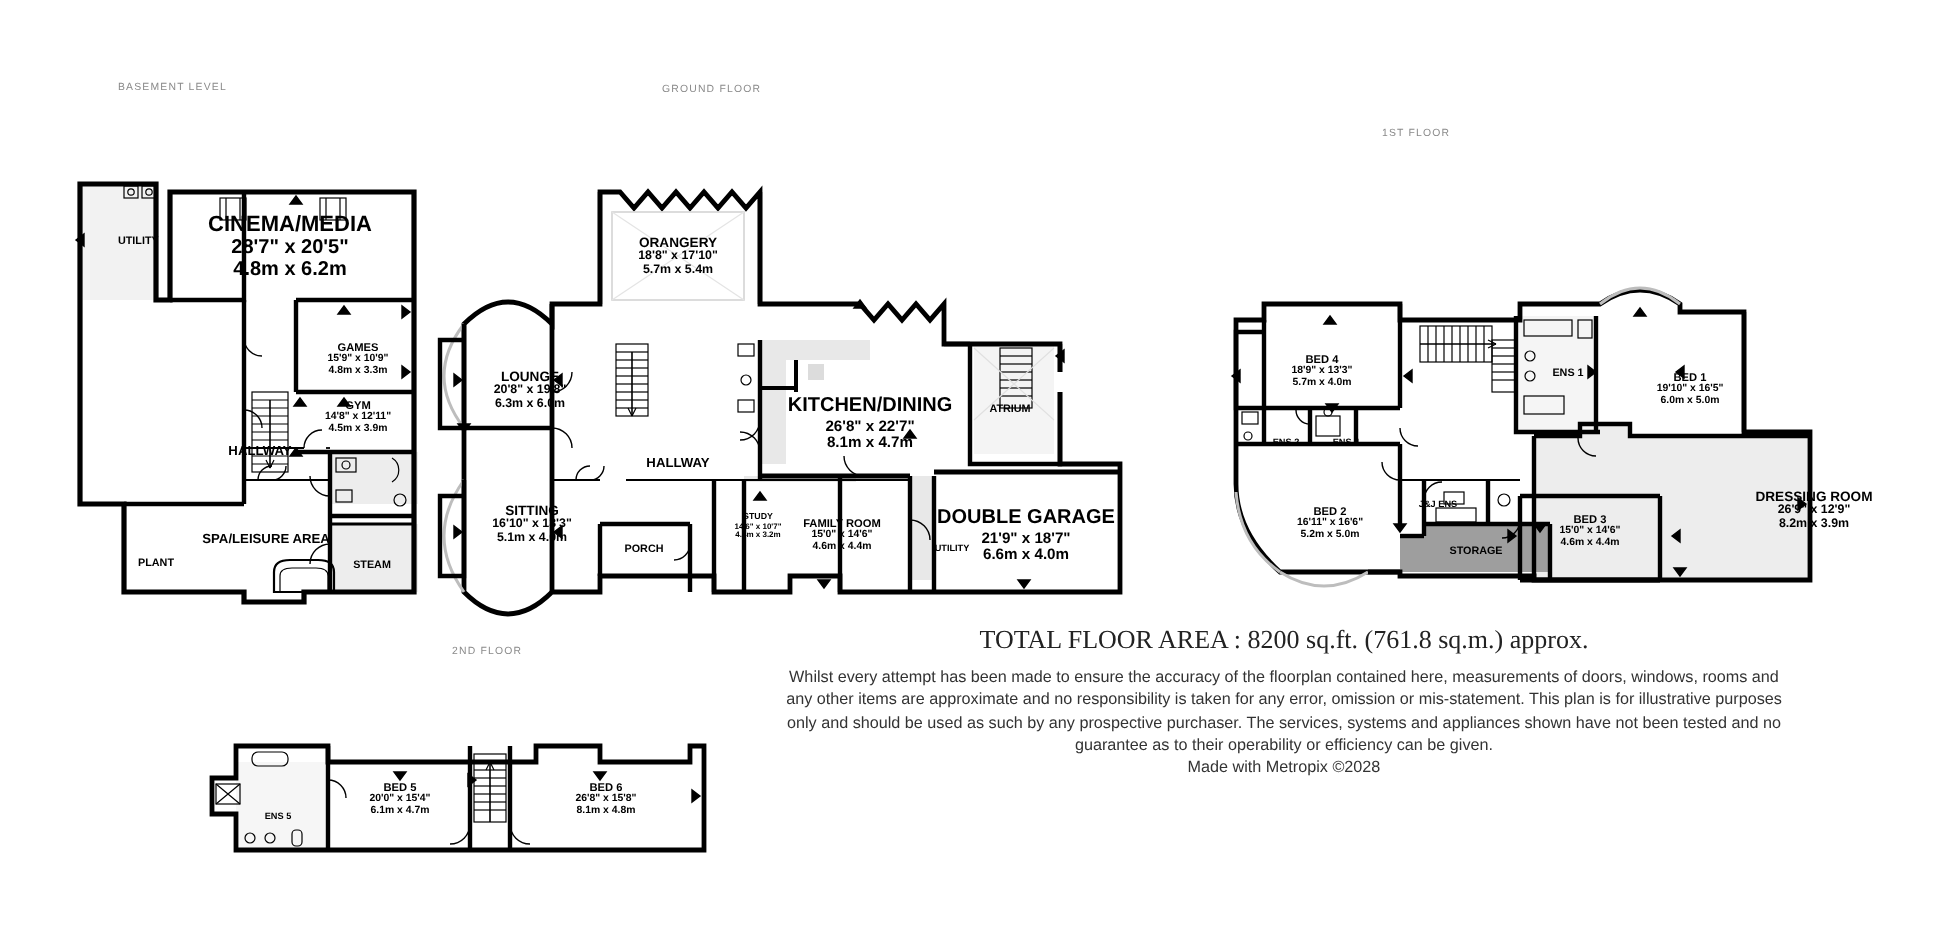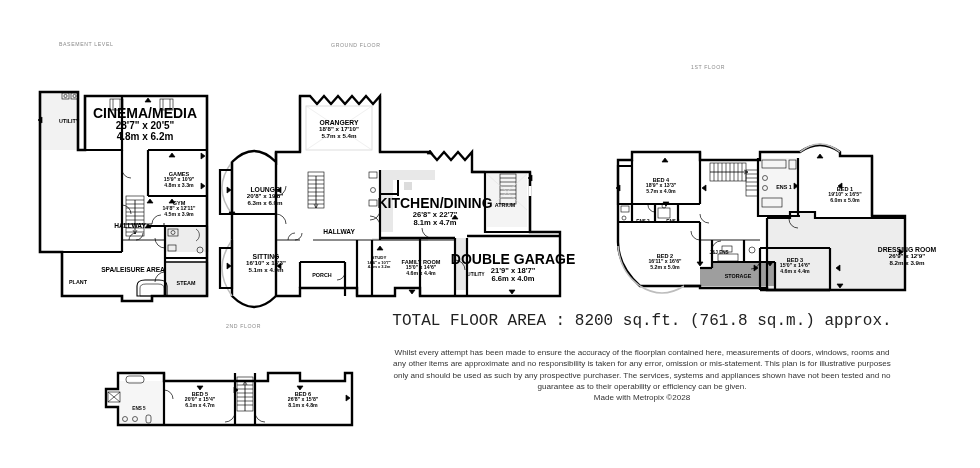--- a/index.html
+++ b/index.html
@@ -29,44 +29,44 @@
     font-weight:bold;
     color:#000;
     line-height:1.08;
     transform:translate(-50%,-50%);
     pointer-events:none;
   }
   .roomlbl .nm{display:block;}
   .roomlbl .d1{display:block;}
   .roomlbl .d2{display:block;}
   
-  .sz-xl .nm{font-size:14px;}
+  .sz-xl .nm{font-size:11px;}
   .sz-xl .d1,.sz-xl .d2{font-size:10px;}
-  .sz-lg .nm{font-size:14px;}
+  .sz-lg .nm{font-size:10px;}
   .sz-lg .d1,.sz-lg .d2{font-size:7.6px;}
   .sz-md .nm{font-size:6.8px;}
   .sz-md .d1,.sz-md .d2{font-size:6.2px;}
   .sz-sm .nm{font-size:5.6px;}
   .sz-sm .d1,.sz-sm .d2{font-size:5.2px;}
   .sz-xs .nm{font-size:4.4px;}
   .sz-xs .d1,.sz-xs .d2{font-size:4.0px;}
   .sz-nm .nm{font-size:6.6px;}
   .sz-nmsm .nm{font-size:5.4px;}
   .sz-nmxs .nm{font-size:4.6px;}
 
   #footer{
     position:absolute;
     left:392px;top:312px;width:500px;
     text-align:center;
   }
   #footer .total{
-    font-size:16px;
+    font-size:13px;
     color:#222;
-    margin-bottom:17px;
-    font-family:Liberation Mono, monospace;
+    margin-bottom:5px;
+    font-family:Liberation Serif, serif;
   }
   #footer .disc{
     font-size:8.1px;
     line-height:1.42;
     color:#333;
     font-family:Liberation Sans, sans-serif;
   }
   #footer .made{
     font-size:8.1px;
     color:#333;

